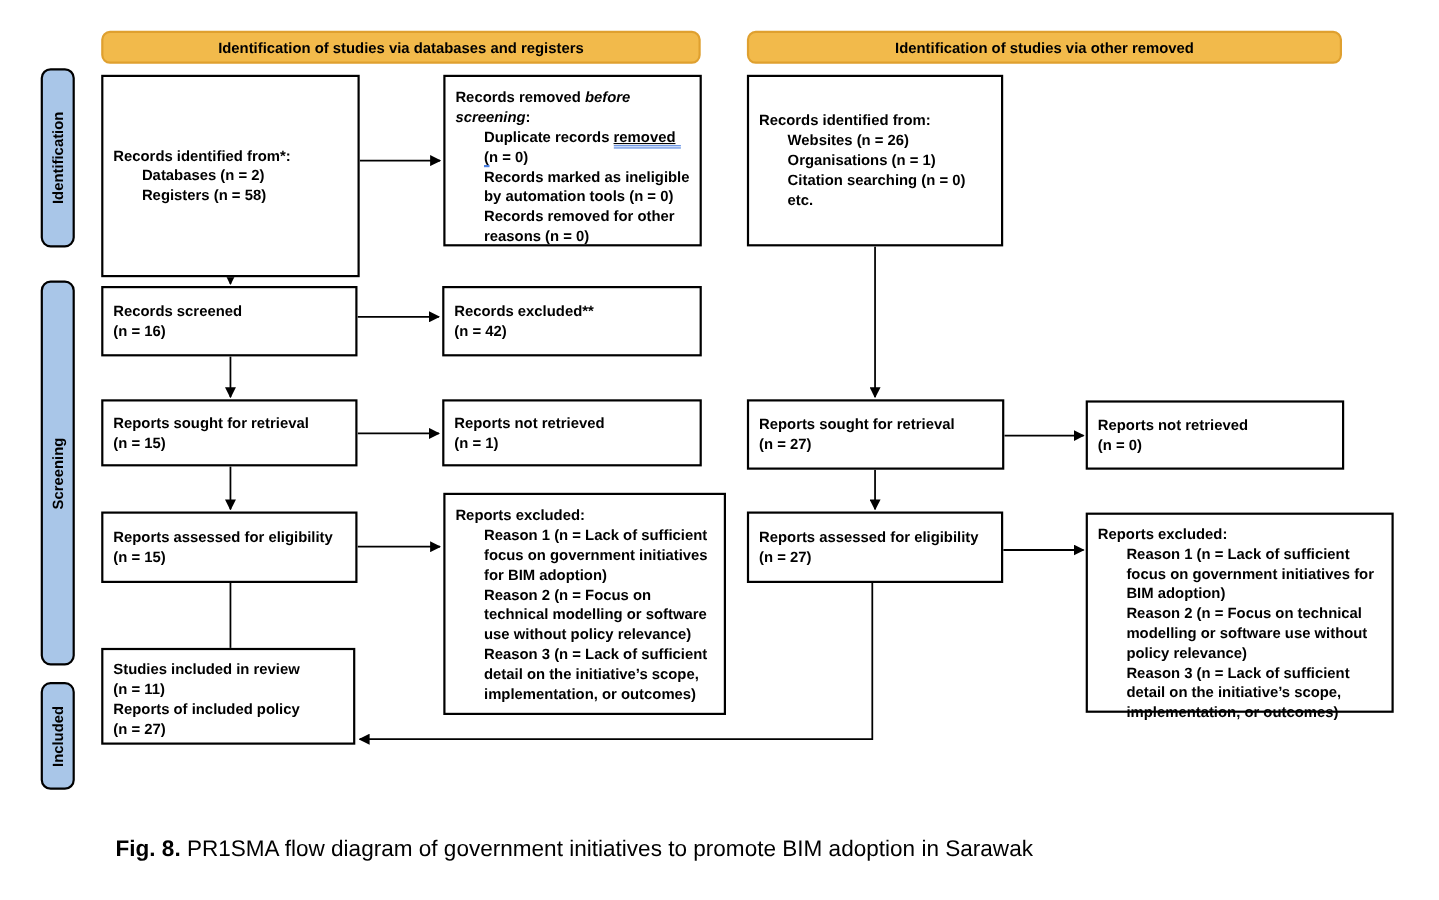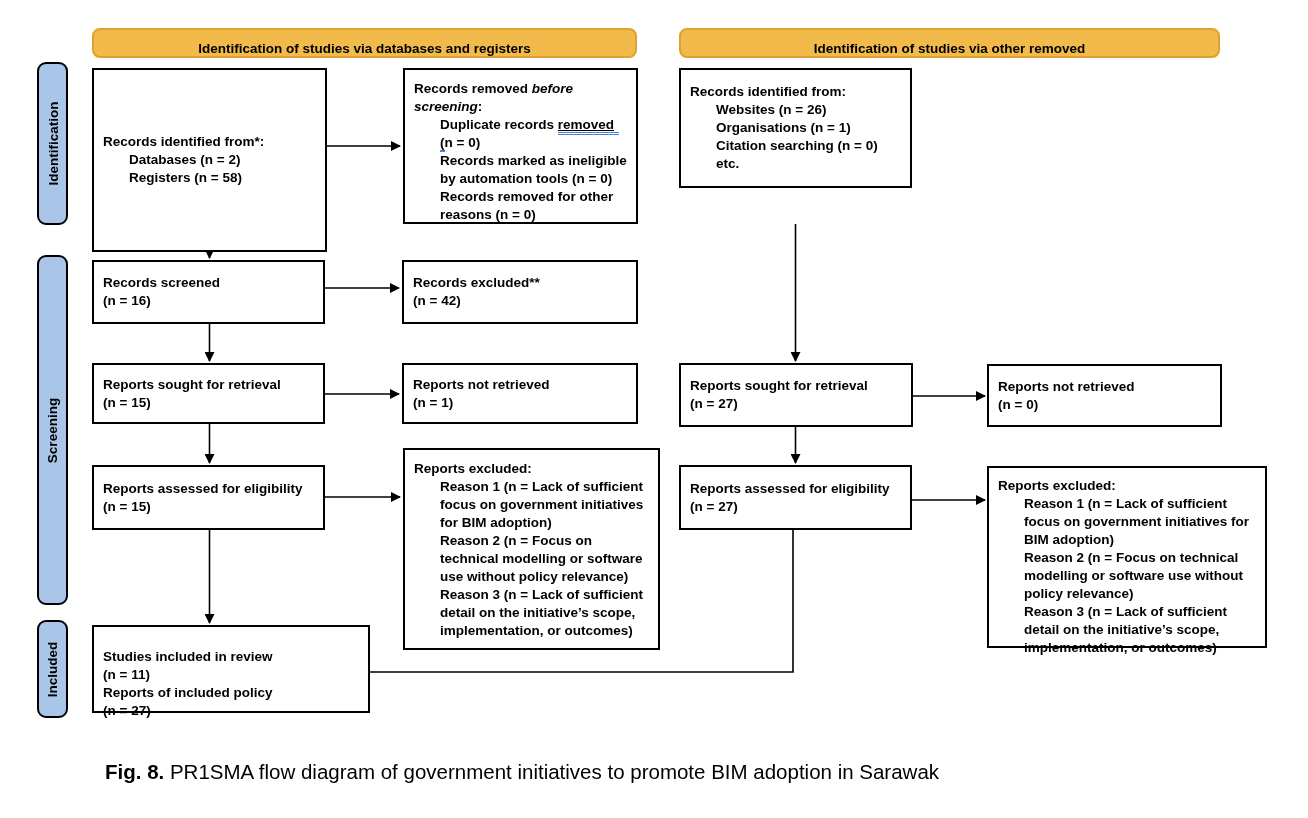--- a/index.html
+++ b/index.html
@@ -17,21 +17,21 @@
     font-family: "Liberation Sans", "DejaVu Sans", sans-serif;
     color: #000;
     overflow: hidden;
   }
   .banner {
     position: absolute;
     background: var(--banner-fill);
     border: 2px solid var(--banner-border);
     border-radius: 8px;
     display: flex;
-    align-items: flex-end;
+    align-items: center;
     justify-content: center;
     font-size: 13.5px;
     font-weight: bold;
     box-sizing: border-box;
     text-align: center;
   }
   .stage {
     position: absolute;
     background: var(--stage-fill);
     border: 2px solid #000;
@@ -166,28 +166,28 @@
     <div>(n = 15)</div>
   </div>
 
   <div class="box" style="left:403px; top:448px; width:257px; height:202px; padding-top:10px;">
     <div>Reports excluded:</div>
     <div class="indent">Reason 1 (n = Lack of sufficient focus on government initiatives for BIM adoption)</div>
     <div class="indent">Reason 2 (n = Focus on technical modelling or software use without policy relevance)</div>
     <div class="indent">Reason 3 (n = Lack of sufficient detail on the initiative’s scope, implementation, or outcomes)</div>
   </div>
 
-  <div class="box" style="left:92px; top:625px; width:278px; height:88px; padding-top:21px;">
+  <div class="box" style="left:92px; top:589px; width:231px; height:88px; padding-top:9px;">
     <div>Studies included in review</div>
     <div>(n = 11)</div>
     <div>Reports of included policy</div>
     <div>(n = 27)</div>
   </div>
 
-  <div class="box vcenter" style="left:679px; top:68px; width:233px; height:120px;">
+  <div class="box vcenter" style="left:679px; top:68px; width:233px; height:156px;">
     <div>Records identified from:</div>
     <div class="indent">Websites (n = 26)</div>
     <div class="indent">Organisations (n = 1)</div>
     <div class="indent">Citation searching (n = 0)</div>
     <div class="indent">etc.</div>
   </div>
 
   <div class="box vcenter" style="left:679px; top:363px; width:234px; height:64px;">
     <div>Reports sought for retrieval</div>
     <div>(n = 27)</div>

